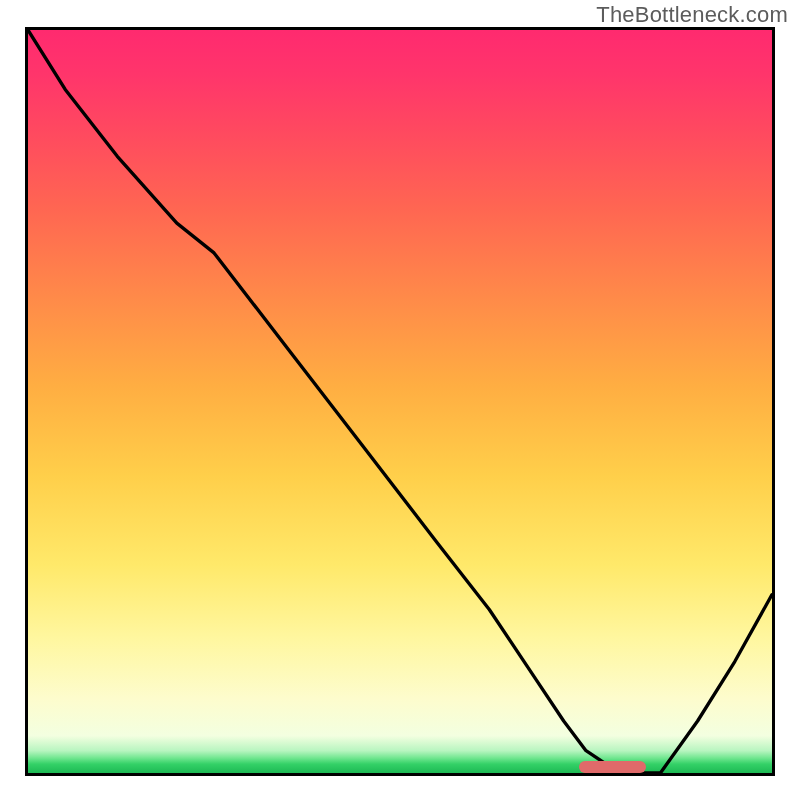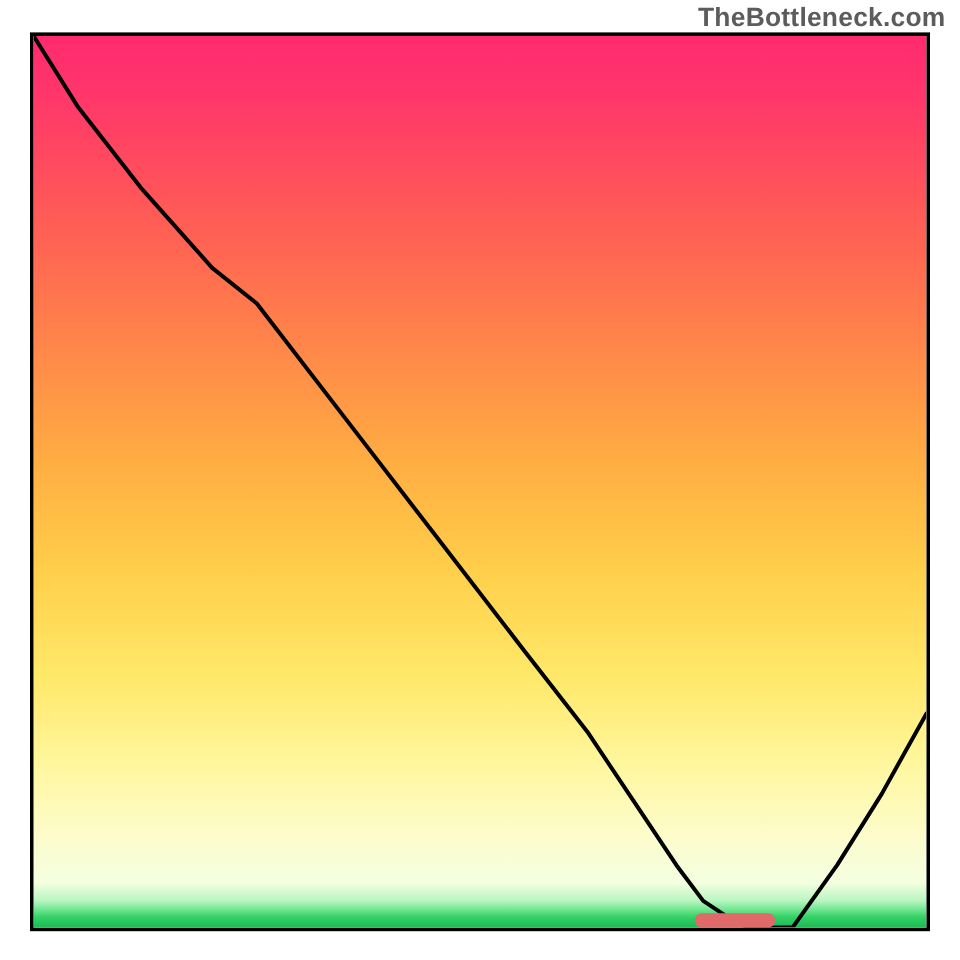--- a/index.html
+++ b/index.html
@@ -13,21 +13,21 @@
   .wrap {
     position: relative;
     width: 800px;
     height: 800px;
   }
   .watermark {
     position: absolute;
     top: 2px;
     right: 12px;
     font-size: 22px;
-    font-weight: 700;
+    font-weight: 400;
     color: #5c5c5c;
     letter-spacing: 0.2px;
   }
   .plot {
     position: absolute;
     left: 25px;
     top: 27px;
     width: 750px;
     height: 749px;
     box-sizing: border-box;

